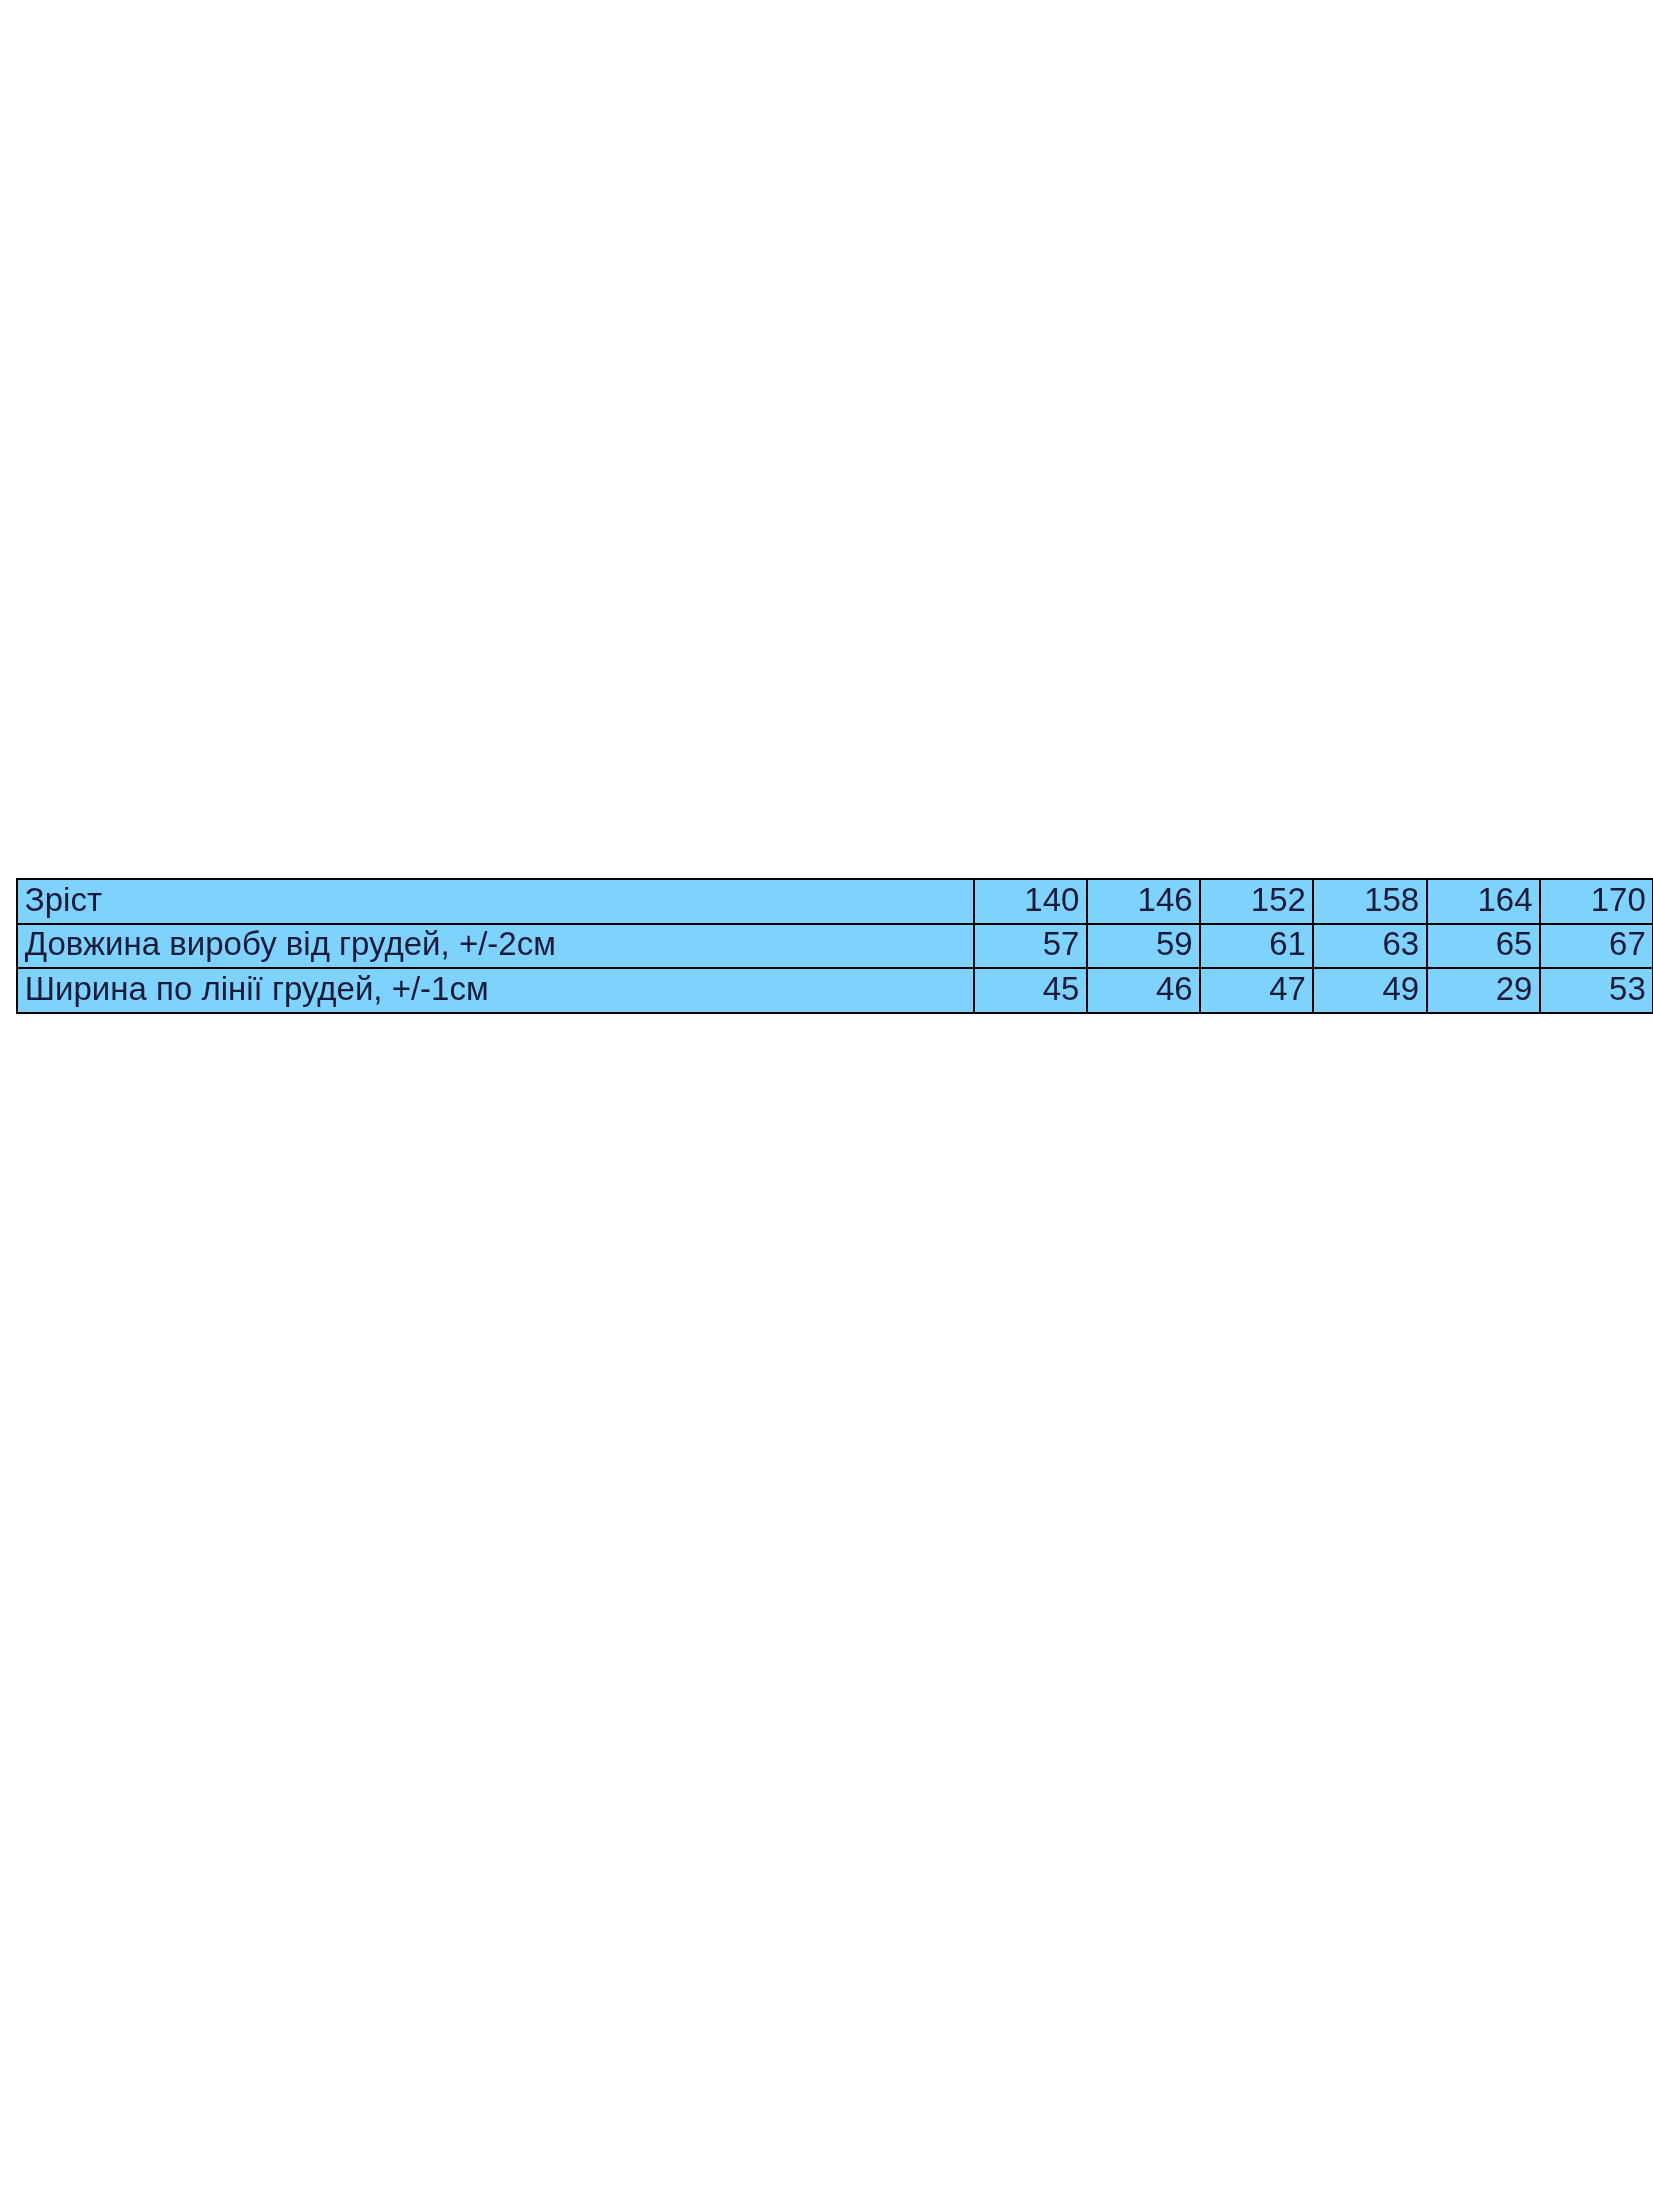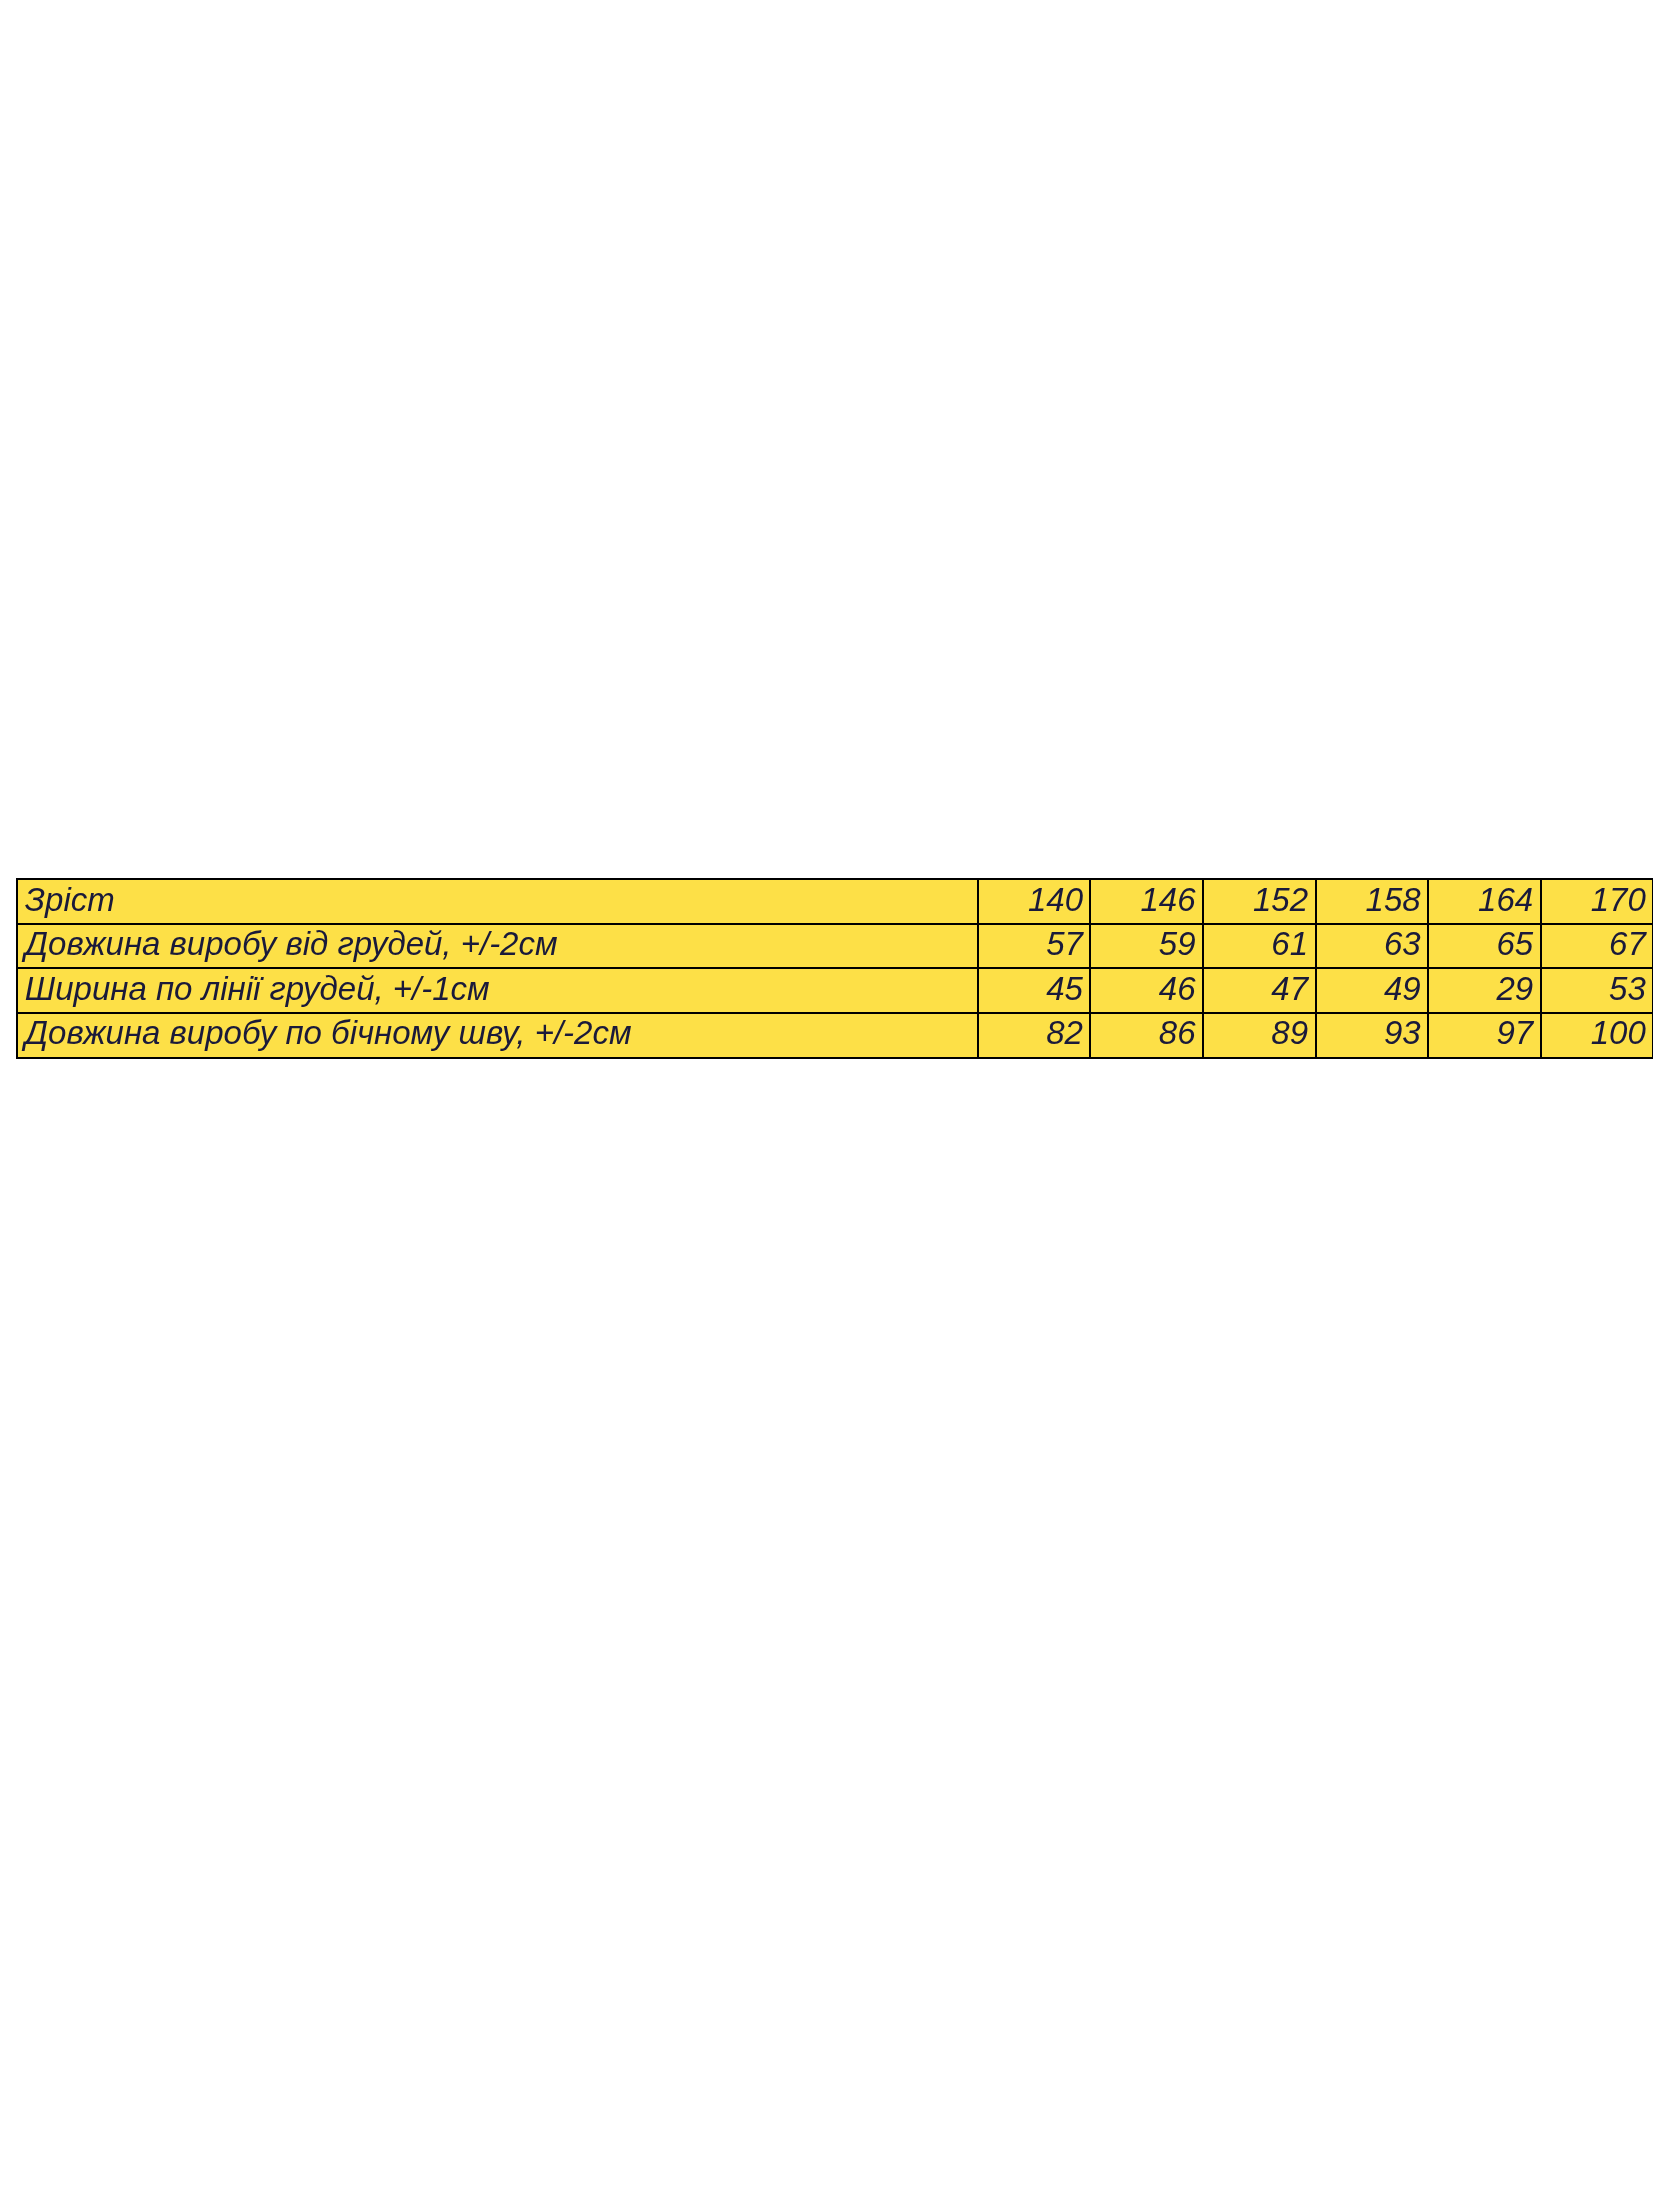--- a/index.html
+++ b/index.html
@@ -23,22 +23,21 @@
   }
   .table-wrap {
     position: absolute;
     left: 16.3px;
     top: 878px;
     width: 1638px;
   }
   table.size-table {
     border-collapse: collapse;
     table-layout: fixed;
-    background: #fde047;
-    font-style: italic;
+    background: #7dd3fc;
   }
   table.size-table td {
     border: 2.5px solid #000000;
     font-size: 33px;
     line-height: 1.02;
     color: #1a1a3a;
     padding: 2.5px 6.5px 6.5px 6.5px;
     white-space: nowrap;
     vertical-align: middle;
     font-family: "Liberation Sans", sans-serif;
@@ -79,26 +78,17 @@
         </tr>
         <tr>
           <td class="label-cell">Ширина по лінії грудей, +/-1см</td>
           <td class="val-cell">45</td>
           <td class="val-cell">46</td>
           <td class="val-cell">47</td>
           <td class="val-cell">49</td>
           <td class="val-cell">29</td>
           <td class="val-cell">53</td>
         </tr>
-        <tr>
-          <td class="label-cell">Довжина виробу по бічному шву, +/-2см</td>
-          <td class="val-cell">82</td>
-          <td class="val-cell">86</td>
-          <td class="val-cell">89</td>
-          <td class="val-cell">93</td>
-          <td class="val-cell">97</td>
-          <td class="val-cell">100</td>
-        </tr>
       </tbody>
     </table>
   </div>
 </div>
 
 
 </body></html>

